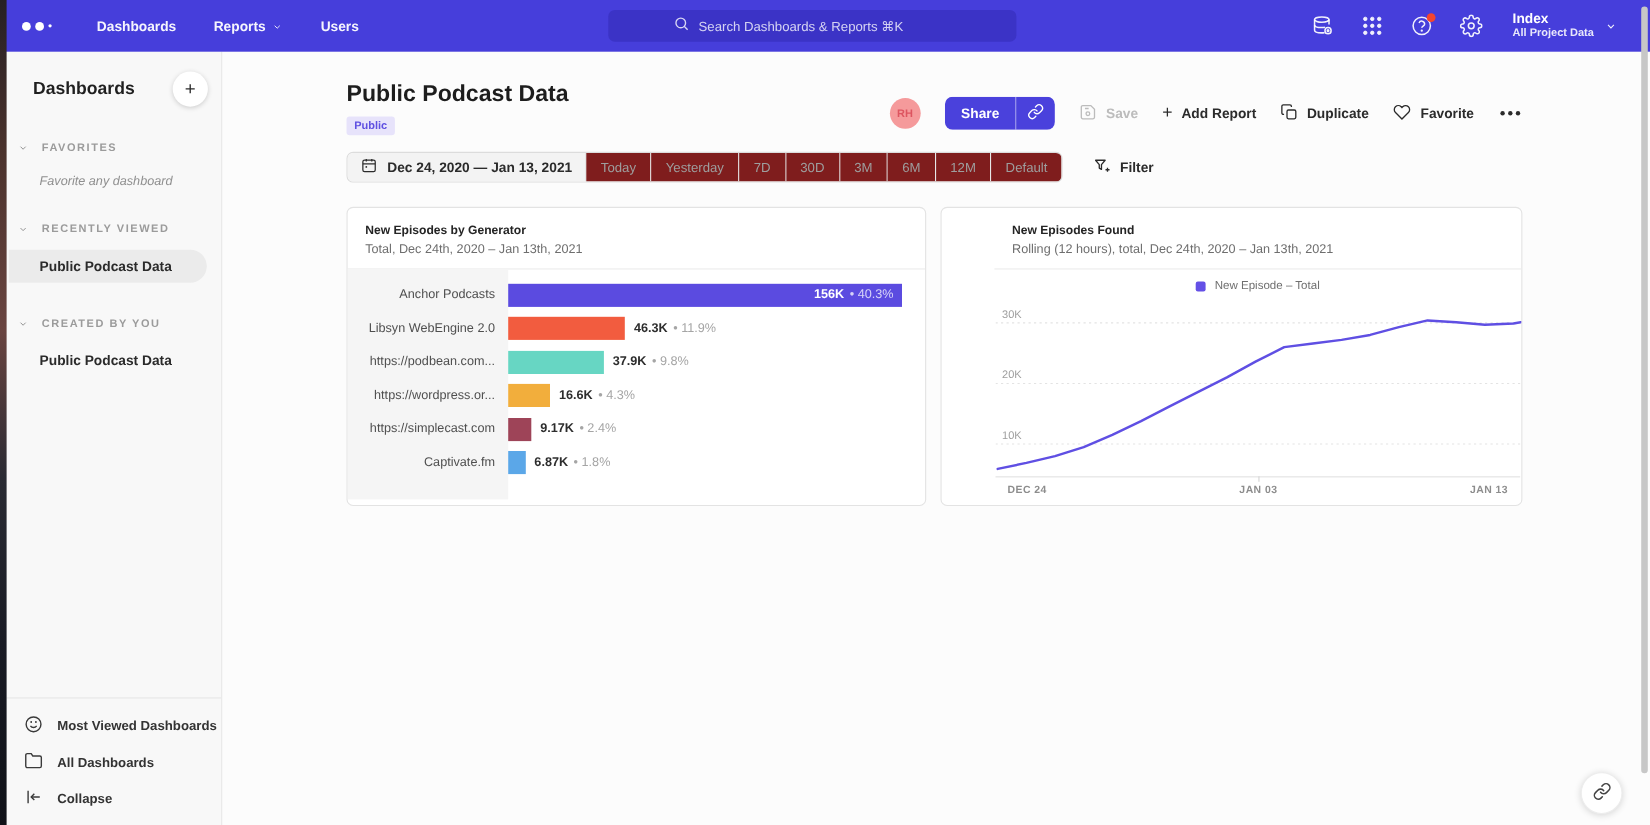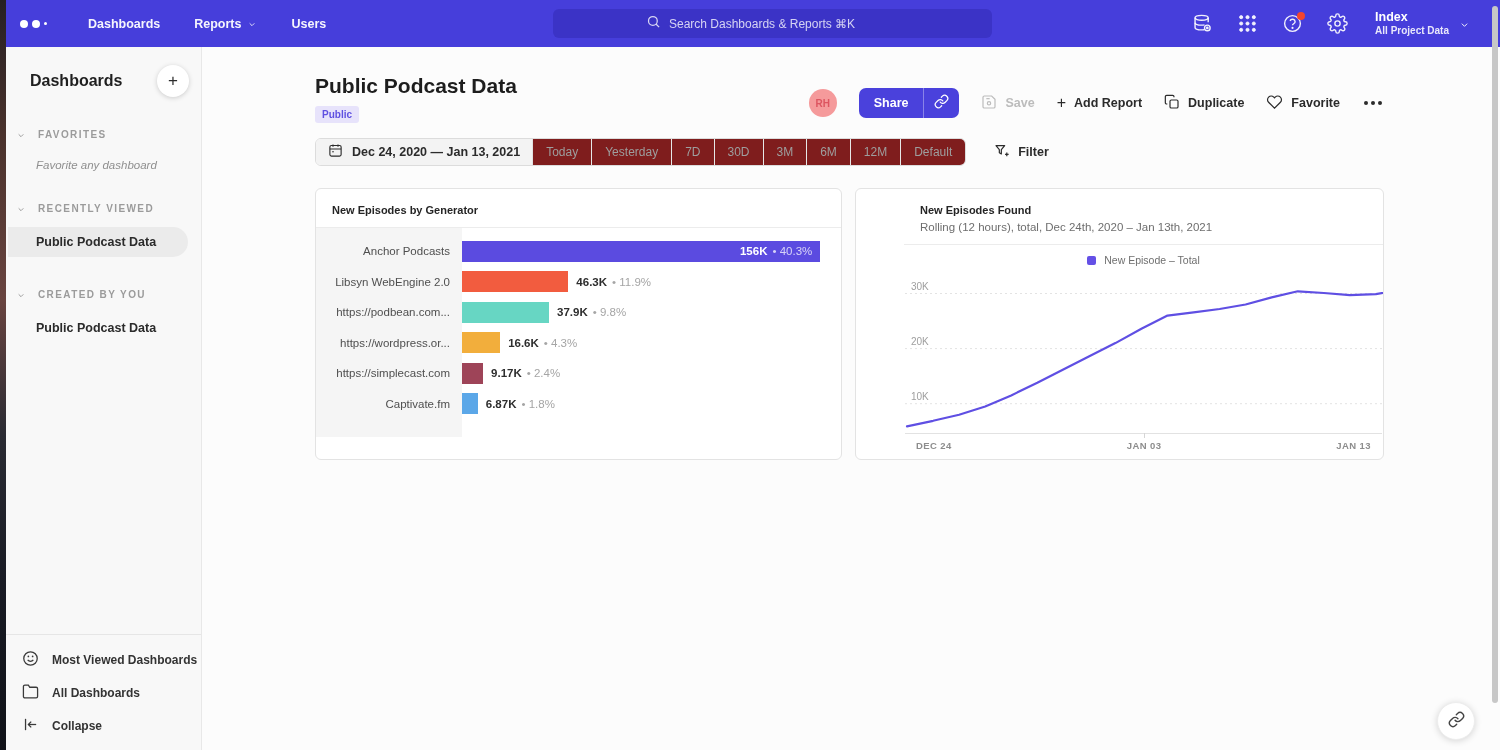--- a/index.html
+++ b/index.html
@@ -13,21 +13,21 @@
   
   .topnav { position:absolute; left:0; top:0; right:0; height:47px; background:#463edb; z-index:40;
     display:flex; align-items:center; color:#fff; }
   .nav-left { display:flex; align-items:center; gap:34px; padding-left:20px; }
   .logo-dots { display:flex; align-items:center; gap:4px; width:34px; }
   .logo-dots i { background:#fff; border-radius:50%; display:block; }
   .logo-dots i:nth-child(1){ width:8px; height:8px; }
   .logo-dots i:nth-child(2){ width:8px; height:8px; }
   .logo-dots i:nth-child(3){ width:3px; height:3px; }
   .nav-item { font-size:12.5px; font-weight:700; color:rgba(255,255,255,.95); display:flex; align-items:center; gap:6px; cursor:pointer; }
-  .nav-search { position:absolute; left:553px; top:9px; width:439px; height:29px; background:#3b33c6;
+  .nav-search { position:absolute; left:553px; top:9px; width:371px; height:29px; background:#3b33c6;
     border:none; border-radius:6px; display:flex; align-items:center; justify-content:center; gap:8px; }
   .nav-search input { background:transparent; border:none; outline:none; color:rgba(255,255,255,.8);
     font-size:12px; font-family:"Liberation Sans",sans-serif; width:230px; }
   .nav-search input::placeholder { color:rgba(255,255,255,.78); }
   .nav-right { position:absolute; right:30px; top:0; height:47px; display:flex; align-items:center; gap:23px; }
   .nav-icon { position:relative; width:22px; height:22px; display:flex; align-items:center; justify-content:center; cursor:pointer; }
   .nav-icon svg { stroke:rgba(255,255,255,.92); }
   .nav-badge-dot { position:absolute; right:-2px; top:-1px; width:8px; height:8px; border-radius:50%; background:#f4452e; }
   .project-switch { display:flex; align-items:center; gap:10px; cursor:pointer; margin-left:4px; }
   .project-name { font-size:12.5px; font-weight:700; line-height:15px; }
@@ -360,20 +360,21 @@
             </svg></span>
         <span>Filter</span>
       </button>
     </div>
 
     <div class="cards">
 
       <div class="card card-1">
         <div class="card-head">
           <div class="card-title">New Episodes by Generator</div>
+          <div class="card-sub">Total, Dec 24th, 2020 – Jan 13th, 2021</div>
         </div>
         <div class="bar-chart">
           <div style="position:relative">
               <div class="bar-row">
                 <div class="bar-cat">Anchor Podcasts</div>
                 <div class="bar-track">
                   <div class="bar" style="width: 94.5455%; background: rgb(91, 75, 224);">
                     <span class="bar-valgrp inside"><span class="bar-num">156K</span><span class="bar-pct">• 40.3%</span></span>
                   </div>
                 </div>

